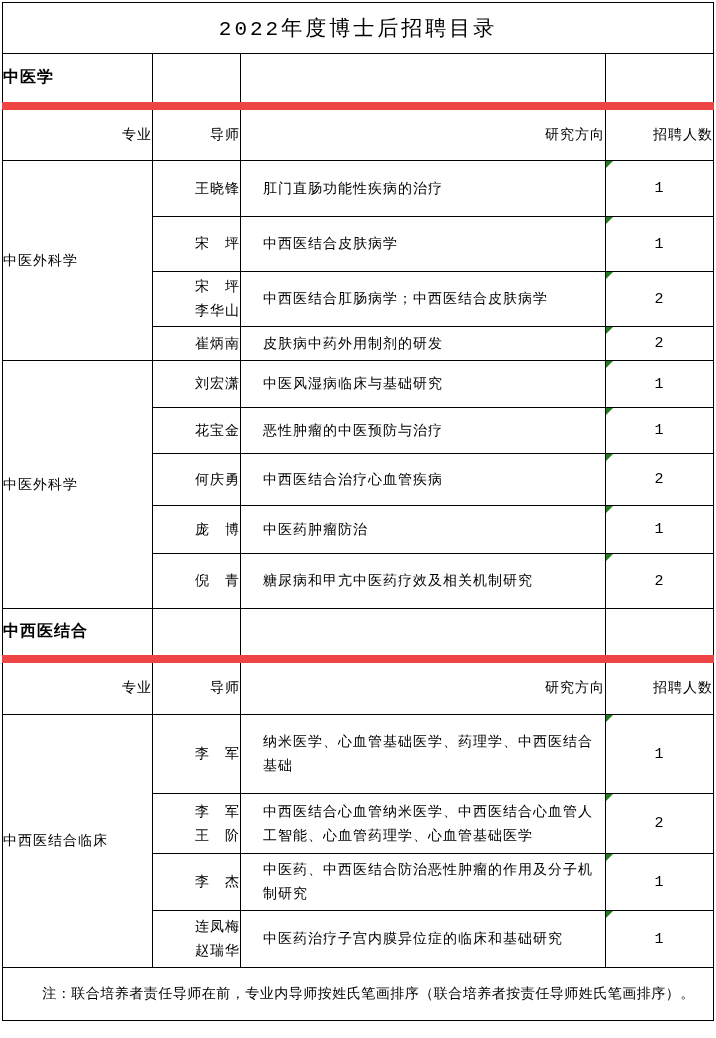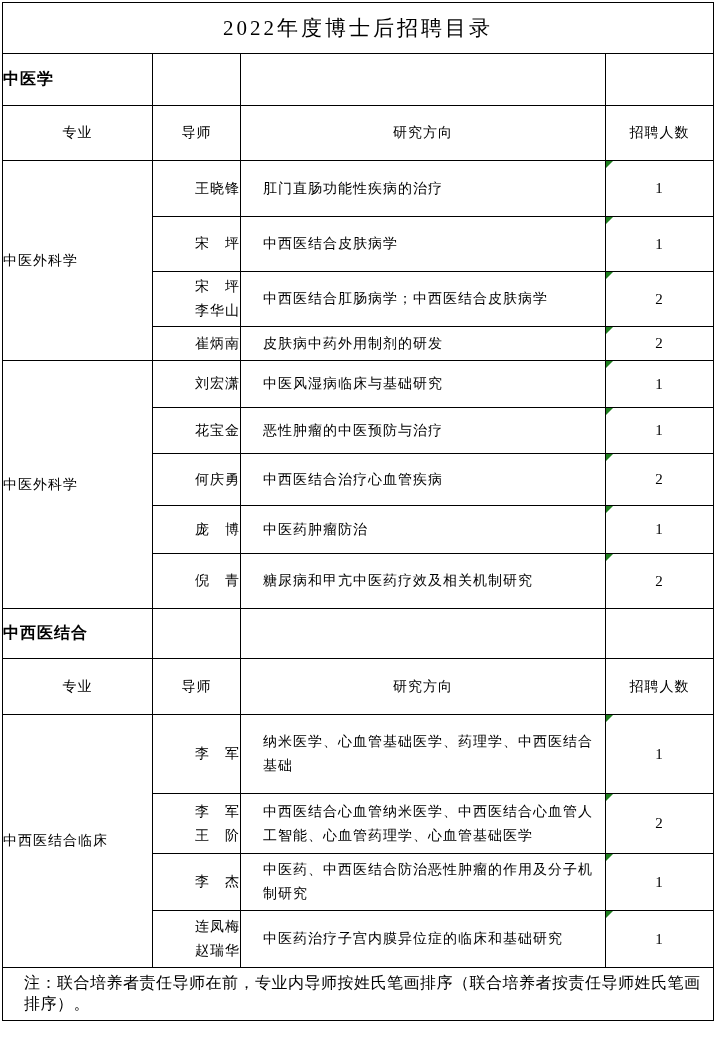--- a/index.html
+++ b/index.html
@@ -16,34 +16,35 @@
     border-collapse:collapse;
     table-layout:fixed;
   }
   td{
     border:1px solid #000;
     font-size:14px;
     letter-spacing:1px;
     vertical-align:middle;
     padding:0;
     overflow:hidden;
+    font-family:Liberation Mono, monospace;
   }
   td.title-cell{
     text-align:center;
     font-size:21px;
     letter-spacing:3px;
   }
   td.section-cell{
     font-weight:bold;
     font-size:16px;
     letter-spacing:1px;
   }
   tr.hdr td{
-    border-top:1px solid #ef4444;
-    text-align:center;
+    border-top:8px solid #ef4444;
+    text-align:right;
     font-size:14px;
   }
   td.major{
     text-align:left;
   }
   td.tutor{
     text-align:right;
     line-height:24px;
   }
   td.dir{
@@ -57,22 +58,23 @@
     font-size:15px;
   }
   .tri{
     position:absolute;top:0;left:0;
     width:0;height:0;
     border-top:7px solid var(--tri,#1e7e1e);
     border-right:7px solid transparent;
   }
   td.note-cell{
     padding-left:21px;
-    font-size:16px;
+    font-size:14px;
     letter-spacing:0.5px;
+    text-align:center;
   }
 </style>
 </head>
 <body>
 
 <div class="page">
   <table class="cat">
     <colgroup>
       <col style="width:150px">
         <col style="width:88px">

